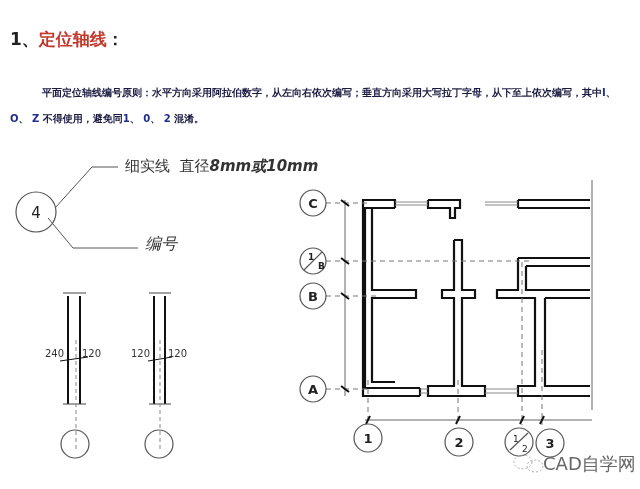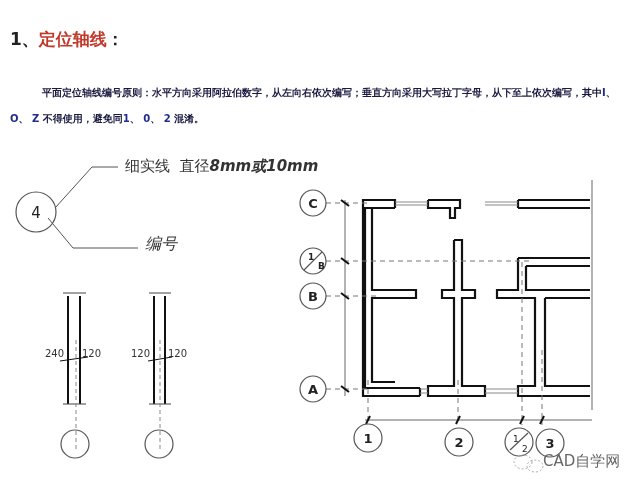--- a/index.html
+++ b/index.html
@@ -6,21 +6,21 @@
   body { width: 640px; height: 489px; position: relative; overflow: hidden; font-family: "DejaVu Sans", sans-serif; }
   .heading { position: absolute; left: 10px; top: 28px; font-size: 17px; font-weight: bold; color: #222; }
   .heading .red { color: #c0392b; font-weight: bold; }
   .para { position: absolute; left: 10px; top: 48px; width: 625px; font-size: 10px; line-height: 26px; color: #1a1a40; font-weight: bold; margin-top: 32px; }
   .para .indent { display: inline-block; width: 32px; }
   .para .em { color: #1f2c8a; font-family: "DejaVu Sans", sans-serif; font-weight: bold; }
   svg text { font-family: "DejaVu Sans", sans-serif; }
   .label-thin { position: absolute; left: 125px; top: 157px; font-size: 15px; color: #333; }
   .label-thin .b { font-weight: bold; font-style: italic; }
   .label-num { position: absolute; left: 145px; top: 234px; font-size: 16px; color: #333; font-style: italic; }
-  .watermark { position: absolute; left: 543px; top: 452px; font-size: 15px; color: #666; }
+  .watermark { position: absolute; left: 543px; top: 452px; font-size: 18px; color: #666; }
 </style>
 </head>
 <body>
 
 <div class="heading">
   <span>1、</span><span class="red">定位轴线</span><span>：</span>
 </div>
 
 <div class="para">
   <span class="indent"></span><span>平面定位轴线编号原则：水平方向采用阿拉伯数字，从左向右依次编写；垂直方向采用大写拉丁字母，从下至上依次编写，其中</span><span class="em">I</span><span>、</span> <span class="em">O</span><span>、</span> <span class="em">Z</span> <span>不得使用，避免同</span><span class="em">1</span><span>、</span> <span class="em">0</span><span>、</span> <span class="em">2</span> <span>混淆。</span>

